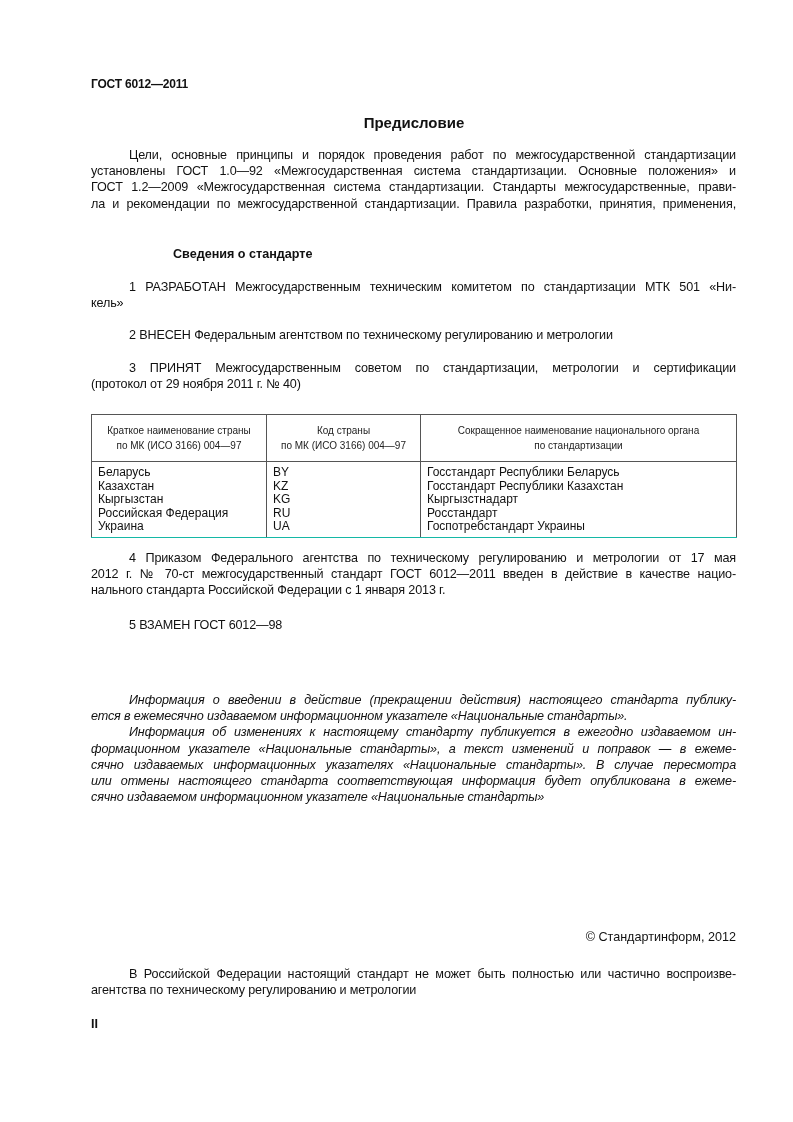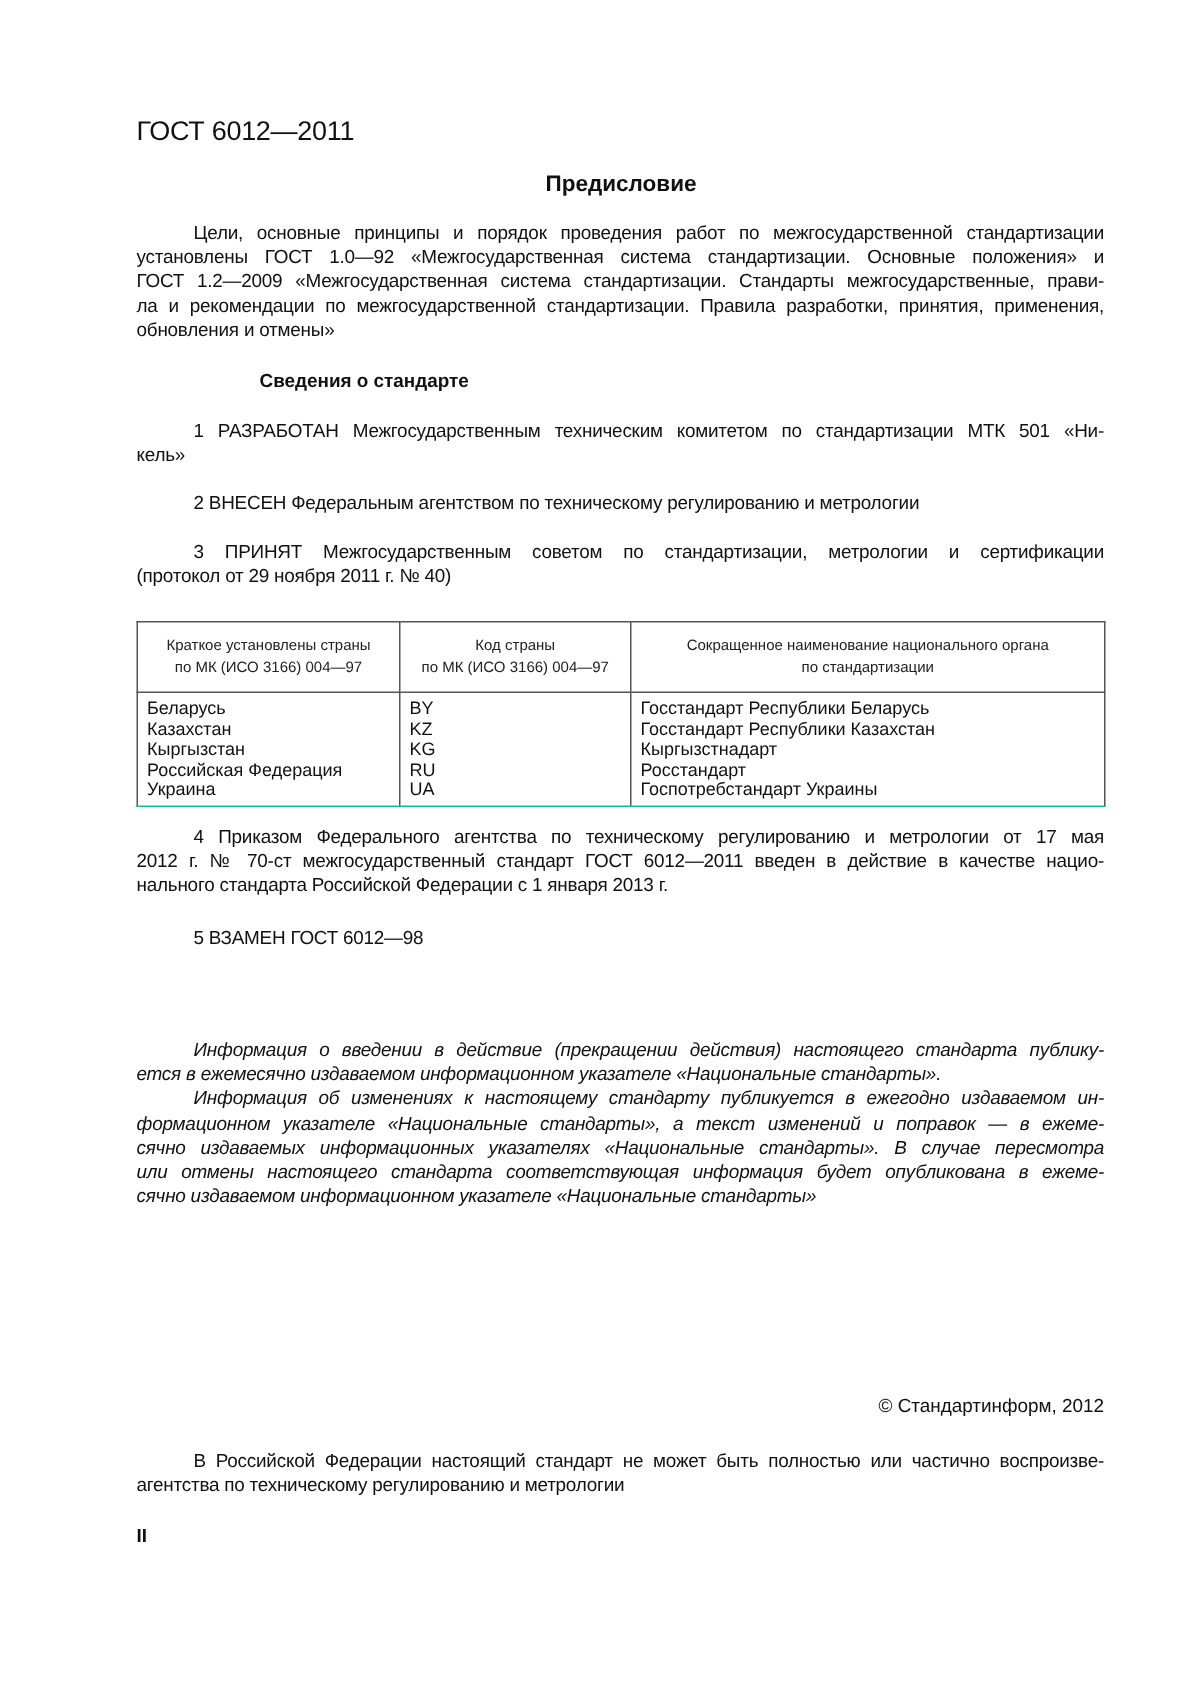--- a/index.html
+++ b/index.html
@@ -11,21 +11,21 @@
       width: 793px;
       height: 1122px;
       position: relative;
       overflow: hidden;
       font-family: "Liberation Sans", sans-serif;
       color: #111111;
     }
     .abs { position: absolute; }
     .header-code {
       left: 91px; top: 77px;
-      font-size: 18px; font-weight: normal;
+      font-size: 12px; font-weight: bold;
       letter-spacing: -0.2px;
     }
     .title {
       left: 0; width: 828px; top: 114px;
       text-align: center;
       font-size: 15px; font-weight: bold;
     }
     .para {
       left: 91px; width: 645px;
       font-size: 12.6px;
@@ -91,21 +91,20 @@
 
 <div class="abs header-code">ГОСТ 6012—2011</div>
 
 <div class="abs title">Предисловие</div>
 
 <div class="abs para" style="top:147px;">
   <span class="line ind">Цели, основные принципы и порядок проведения работ по межгосударственной стандартизации</span>
   <span class="line">установлены ГОСТ 1.0—92 «Межгосударственная система стандартизации. Основные положения» и</span>
   <span class="line">ГОСТ 1.2—2009 «Межгосударственная система стандартизации. Стандарты межгосударственные, прави-</span>
   <span class="line">ла и рекомендации по межгосударственной стандартизации. Правила разработки, принятия, применения,</span>
-  <span class="line last">обновления и отмены»</span>
 </div>
 
 <div class="abs subheading">Сведения о стандарте</div>
 
 <div class="abs para" style="top:279px;">
   <span class="line ind">1  РАЗРАБОТАН Межгосударственным техническим комитетом по стандартизации МТК 501 «Ни-</span>
   <span class="line last">кель»</span>
 </div>
 
 <div class="abs para" style="top:327px;">
@@ -119,21 +118,21 @@
 
 <table class="votes">
   <colgroup>
     <col style="width:175px">
     <col style="width:154px">
     <col>
   </colgroup>
   <thead>
     <tr>
       <th>
-        <span class="cell-line">Краткое установлены страны</span>
+        <span class="cell-line">Краткое наименование страны</span>
         <span class="cell-line">по МК (ИСО 3166) 004—97</span>
       </th>
       <th>
         <span class="cell-line">Код страны</span>
         <span class="cell-line">по МК (ИСО 3166) 004—97</span>
       </th>
       <th>
         <span class="cell-line">Сокращенное наименование национального органа</span>
         <span class="cell-line">по стандартизации</span>
       </th>

